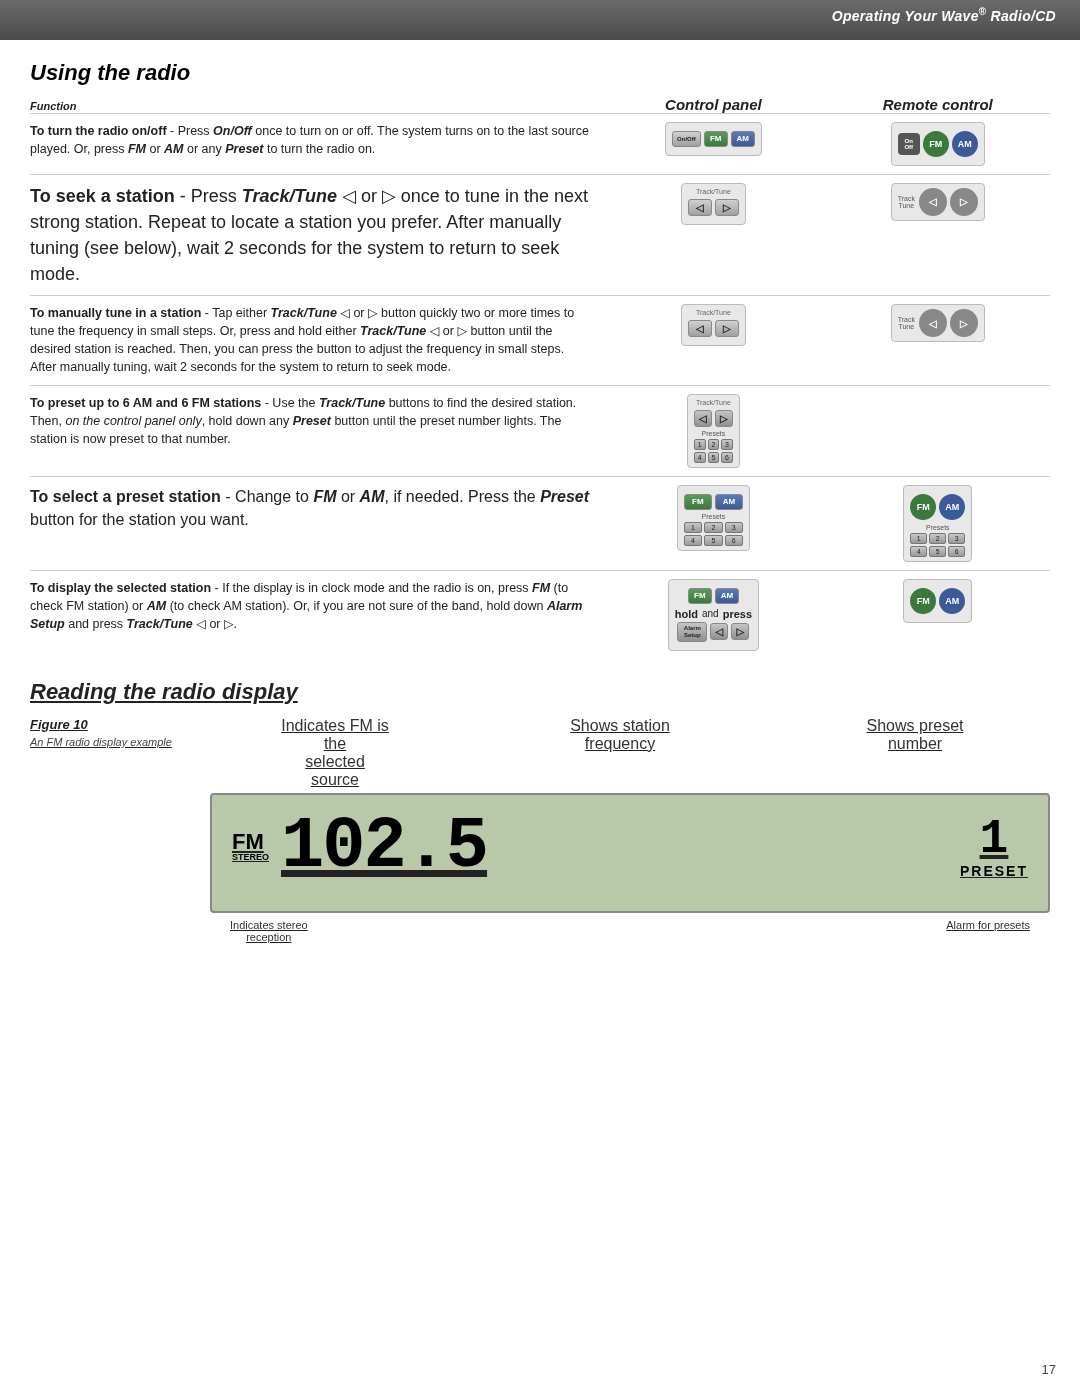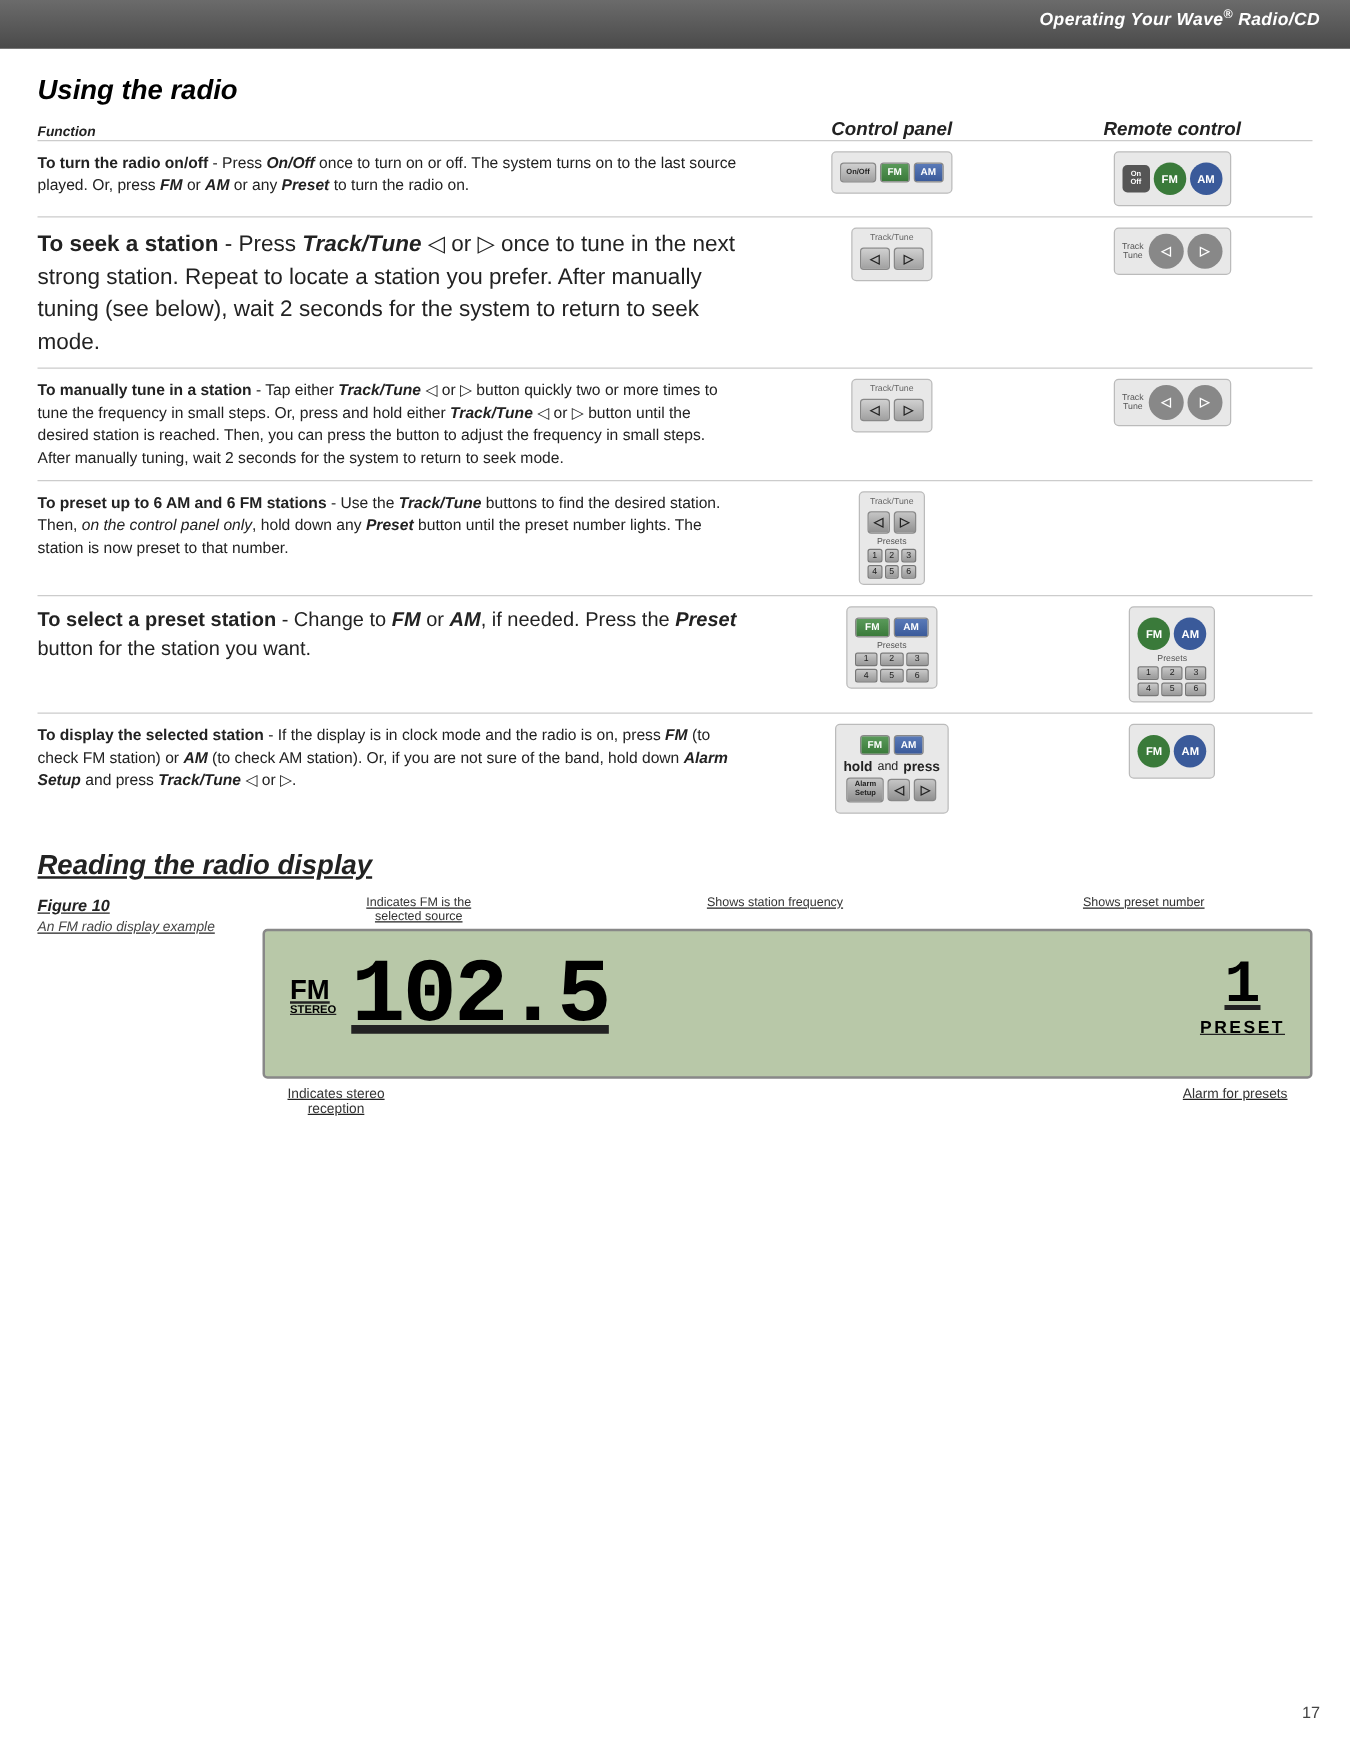--- a/index.html
+++ b/index.html
@@ -520,21 +520,21 @@
     <div class="figure-area">
       <div class="figure-left">
         <div class="figure-label">
           <span>Figure 10</span>
         </div>
         <div class="figure-caption">An FM radio display example</div>
       </div>
 
       <div style="flex:1;">
 
-        <div style="display:flex;justify-content:space-around;font-size:10px;color:#333;margin-bottom:4px;padding:0 10px;gap:45px;">
+        <div style="display:flex;justify-content:space-around;font-size:16px;color:#333;margin-bottom:4px;padding:0 10px;gap:45px;">
           <div style="text-align:center;width:110px;">
             <span style="white-space:pre-line;">Indicates FM is the
 selected source</span>
           </div>
           <div style="text-align:center;width:130px;">
             <span>Shows station frequency</span>
           </div>
           <div style="text-align:center;width:130px;">
             <span>Shows preset number</span>
           </div>

